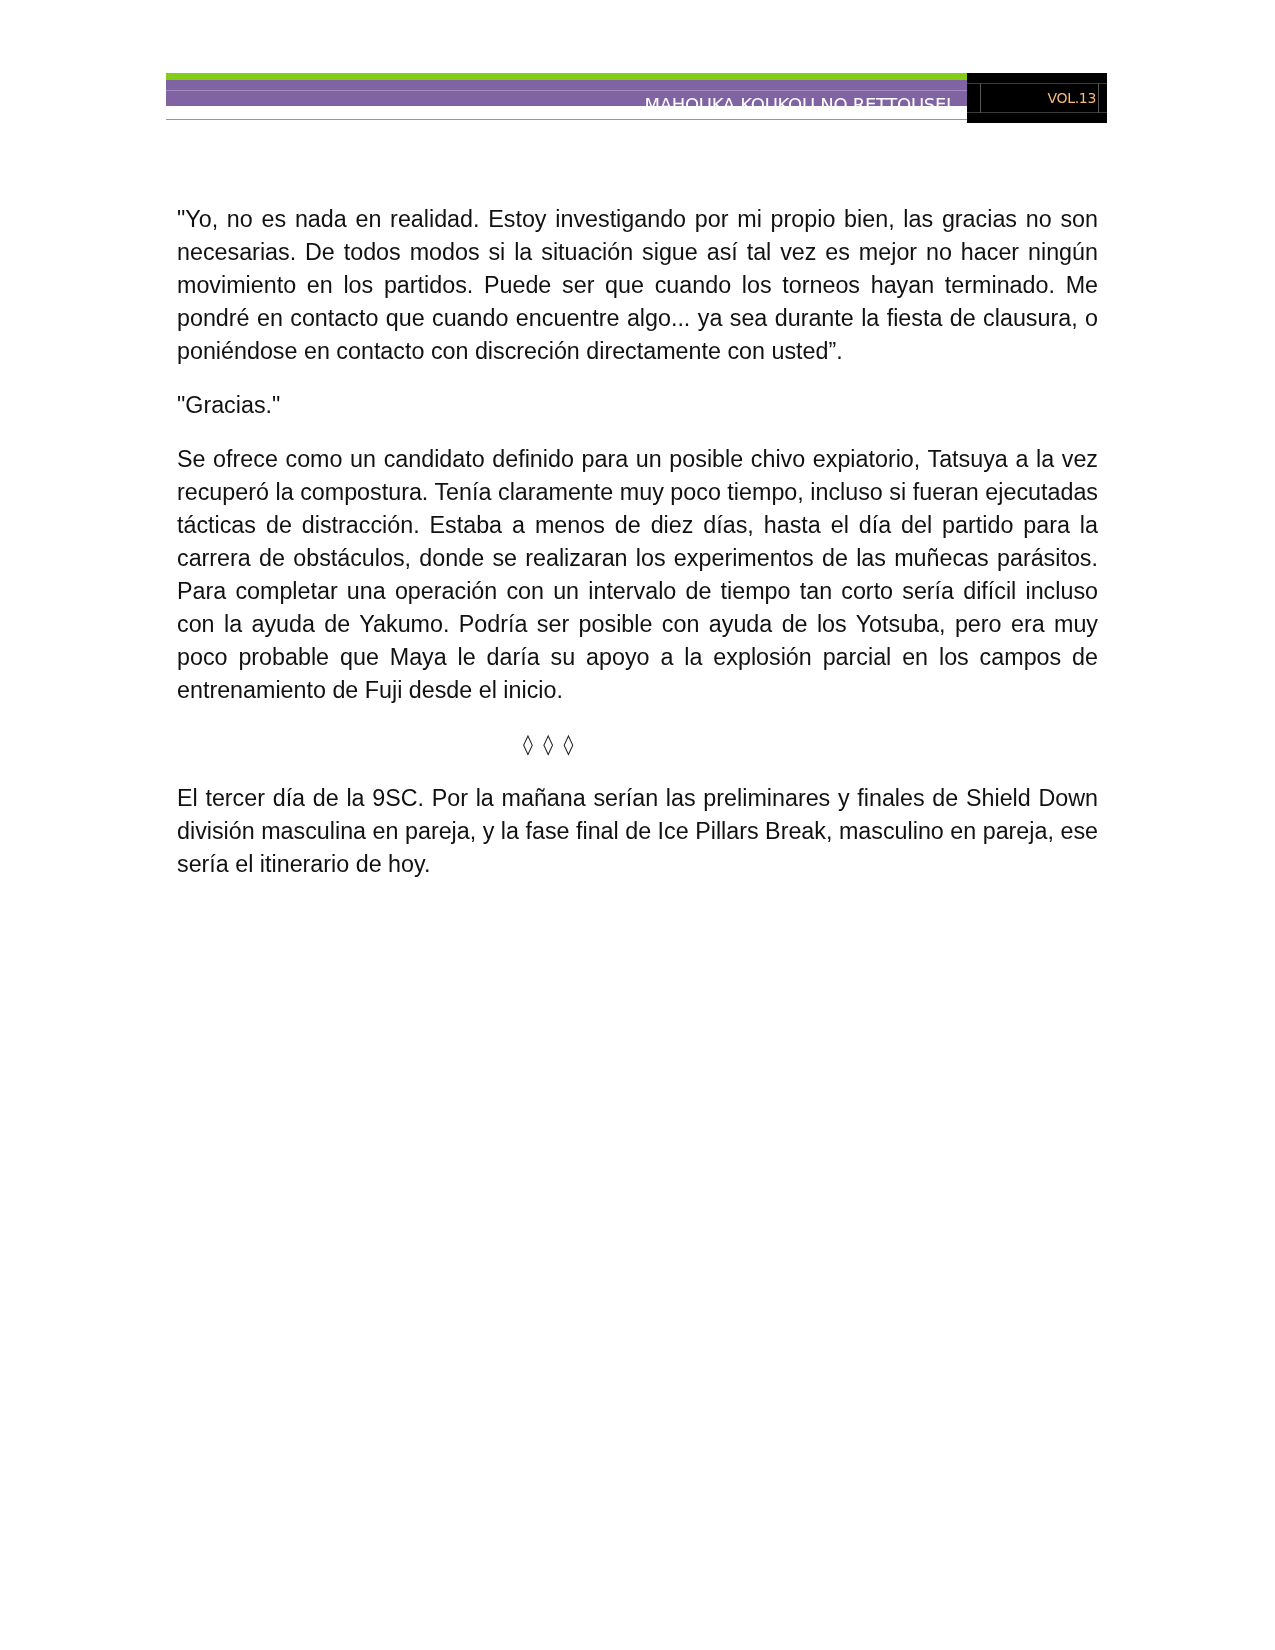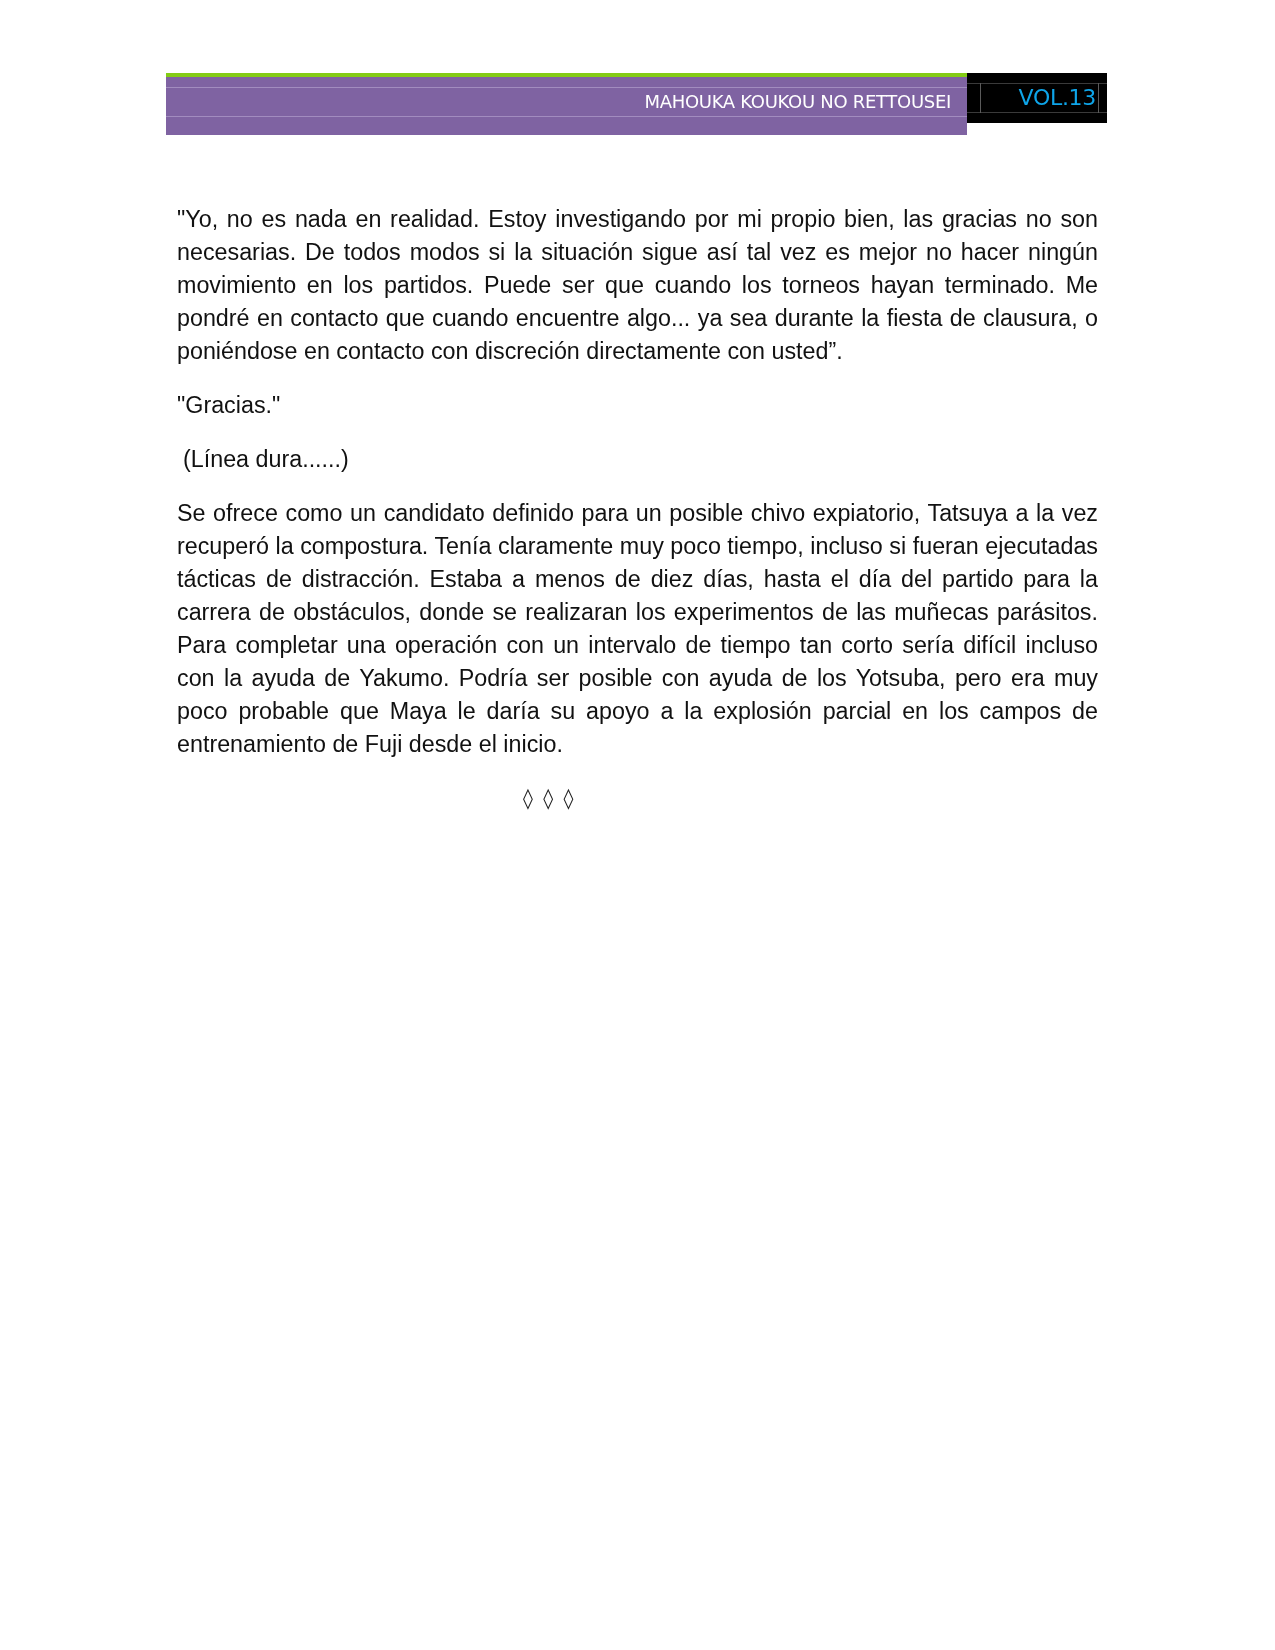--- a/index.html
+++ b/index.html
@@ -18,23 +18,23 @@
     left: 166px;
     top: 73px;
     width: 941px;
     height: 50px;
   }
   .header-title-band {
     position: absolute;
     left: 0;
     top: 0;
     width: 801px;
-    height: 62px;
+    height: 33px;
     background: #7f63a2;
-    border-top: 4px solid #84cc16;
+    border-top: 7px solid #84cc16;
     box-sizing: border-box;
   }
   .header-title-band .rule-top,
   .header-title-band .rule-bottom {
     position: absolute;
     left: 0;
     right: 0;
     height: 1px;
     background: #a28cbf;
   }
@@ -79,23 +79,23 @@
     background: #3a3a3a;
   }
   .header-vol-band .hline-top { top: 10px; }
   .header-vol-band .hline-bottom { top: 39px; }
   .header-vol {
     position: absolute;
     right: 11px;
     top: 12px;
     height: 36px;
     line-height: 26px;
-    color: #0ea5e9;
+    color: #fdba74;
     font-family: "DejaVu Sans", sans-serif;
-    font-size: 22px;
+    font-size: 14px;
     letter-spacing: -0.3px;
     white-space: nowrap;
   }
 
   .content {
     position: absolute;
     left: 177px;
     top: 203px;
     width: 921px;
     font-family: "Liberation Sans", sans-serif;
@@ -134,16 +134,16 @@
     <div class="hline-bottom"></div>
     <div class="vline-left"></div>
     <div class="vline-right"></div>
     <span class="header-vol">VOL.13</span>
   </div>
 </div>
 
 <div class="content">
   <p>"Yo, no es nada en realidad. Estoy investigando por mi propio bien, las gracias no son necesarias. De todos modos si la situación sigue así tal vez es mejor no hacer ningún movimiento en los partidos. Puede ser que cuando los torneos  hayan terminado. Me pondré en contacto que cuando encuentre algo... ya sea durante la fiesta de clausura, o poniéndose en contacto con discreción directamente con usted”.</p>
   <p class="left">"Gracias."</p>
-  <p class="left indent1">(Línea dura......)</p>
   <p>Se ofrece como un candidato definido para un posible chivo expiatorio, Tatsuya a la vez recuperó la compostura. Tenía claramente muy poco tiempo, incluso si fueran ejecutadas tácticas de distracción. Estaba a menos de diez días, hasta el día del partido para la carrera de obstáculos, donde se realizaran los experimentos de las muñecas  parásitos. Para completar una operación con un intervalo de tiempo tan corto sería difícil incluso con la ayuda de Yakumo. Podría ser posible con  ayuda de los Yotsuba, pero era muy poco probable que Maya le daría su apoyo a la explosión parcial en los campos de entrenamiento de Fuji desde el inicio.</p>
   <div class="separator">◊ ◊ ◊</div>
+  <p>El tercer día de la 9SC. Por la mañana serían las preliminares y finales de Shield Down división masculina en pareja, y la fase final de Ice Pillars Break, masculino en pareja, ese sería el itinerario de hoy.</p>
 </div>
 
 </body></html>

